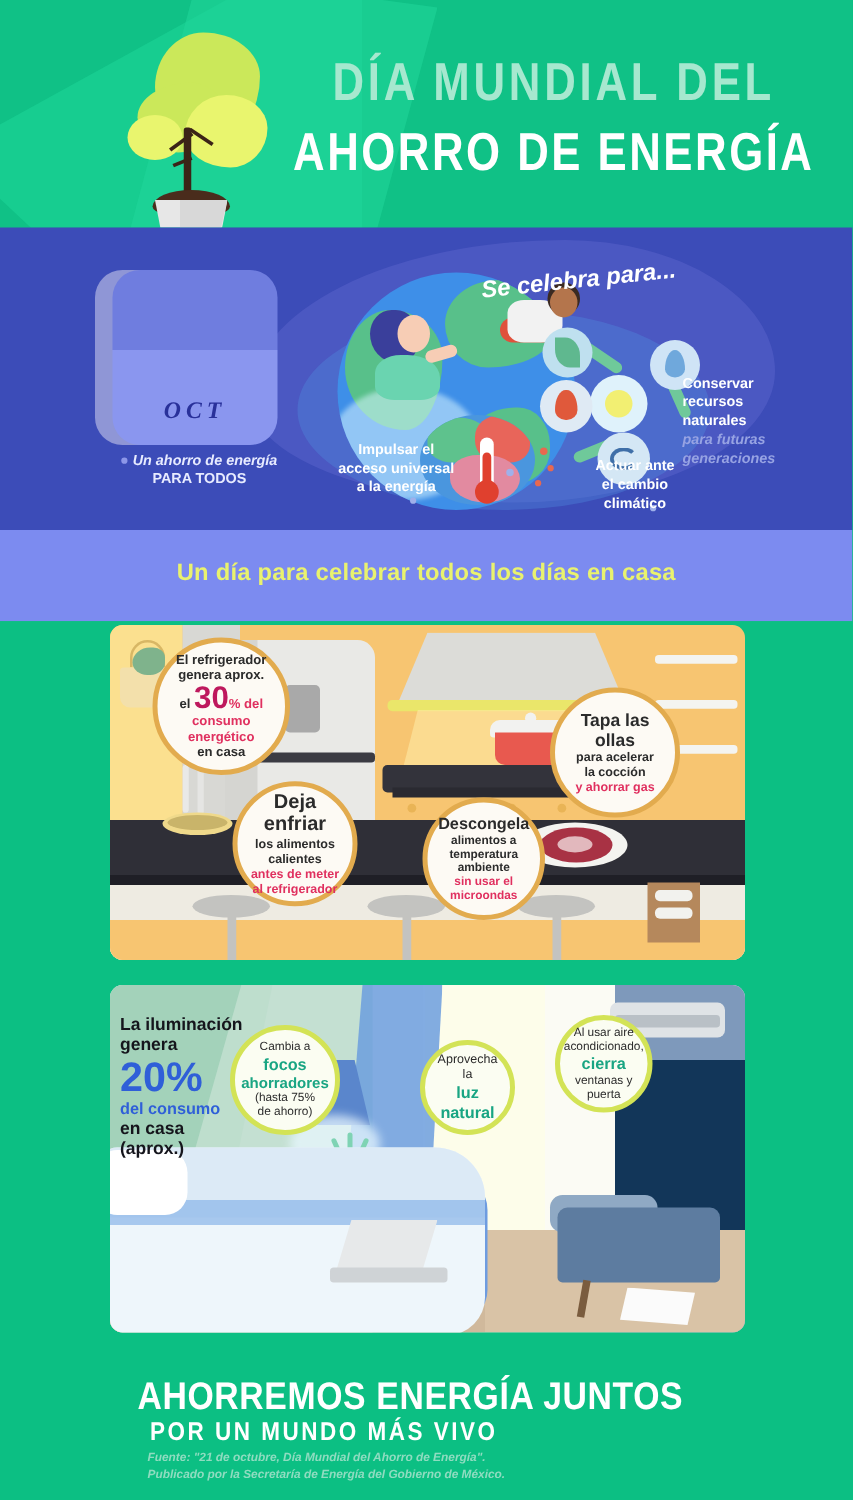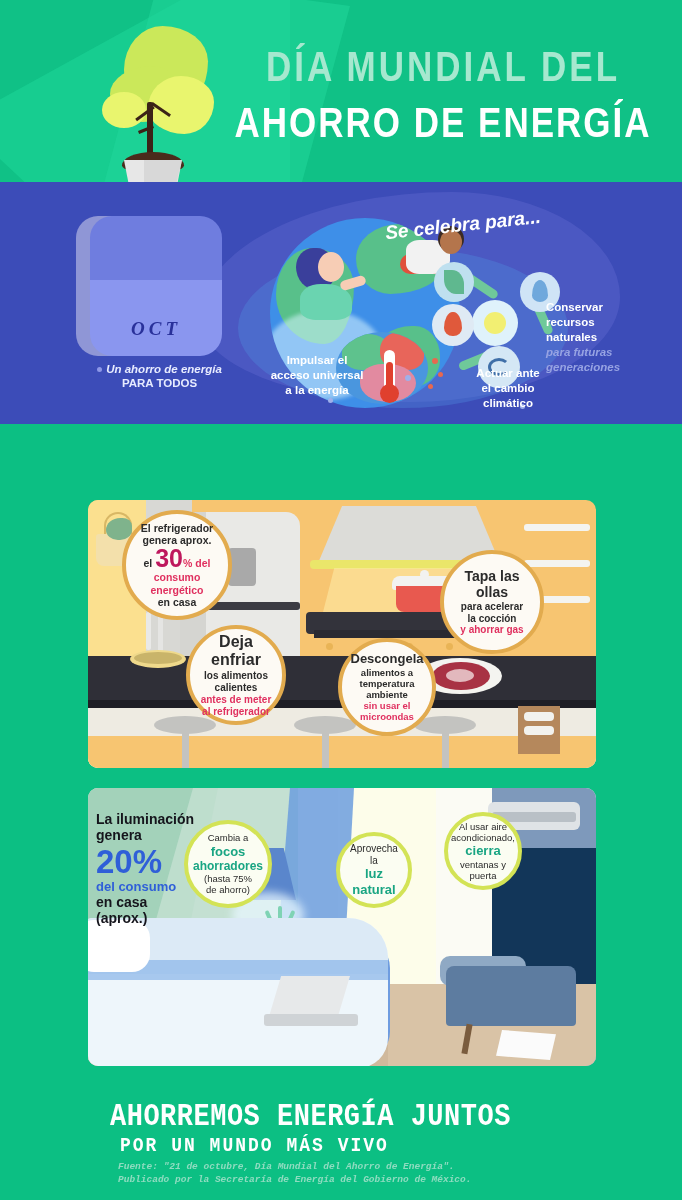--- a/index.html
+++ b/index.html
@@ -270,21 +270,21 @@
 
   
   .stat-ilum {
     position:absolute; left:96px; top:812px; width:106px; color:#15151c;
     font-size:14px; font-weight:bold; line-height:1.12;
   }
   .stat-ilum .num { font-size:33px; color:#2f5fd8; line-height:1; display:block; margin:2px 0; }
   .stat-ilum .sub { color:#2f5fd8; font-size:13px; display:block; }
 
   
-  .footer { position:absolute; left:0; top:1090px; width:682px; height:110px;font-family:Liberation Mono, monospace; }
+  .footer { position:absolute; left:0; top:1090px; width:682px; height:110px; }
   .f-title {
     position:absolute; left:110px; top:10px; color:#ffffff; font-weight:bold;
     font-size:27px; letter-spacing:.5px; transform: scaleY(1.14); transform-origin: left top;
   }
   .f-sub {
     position:absolute; left:120px; top:44px; color:#ffffff; font-weight:bold;
     font-size:18px; letter-spacing:2px; transform: scaleY(1.14); transform-origin: left top;
   }
   .f-src {
     position:absolute; left:118px; top:70px; color:#8fdcc0; font-size:9.5px;
@@ -407,20 +407,23 @@
 
     <div class="lbl lbl-conservar">
       <span>Conservar</span><br>
       <span>recursos</span><br>
       <span>naturales</span><br>
       <span class="lbl-sub">para futuras</span><br>
       <span class="lbl-sub">generaciones</span>
     </div>
   </div>
 
+  <div class="band-purple">
+    <div class="purple-text">Un día para celebrar todos los días en casa</div>
+  </div>
 
   <div class="band-green"></div>
 
   <div class="card card-kitchen">
     <div class="k-wall"></div>
     <div class="k-wall-lt"></div>
     <div class="k-wall-dk"></div>
 
     <div class="k-basket">
       <div class="k-bsk-h"></div>

